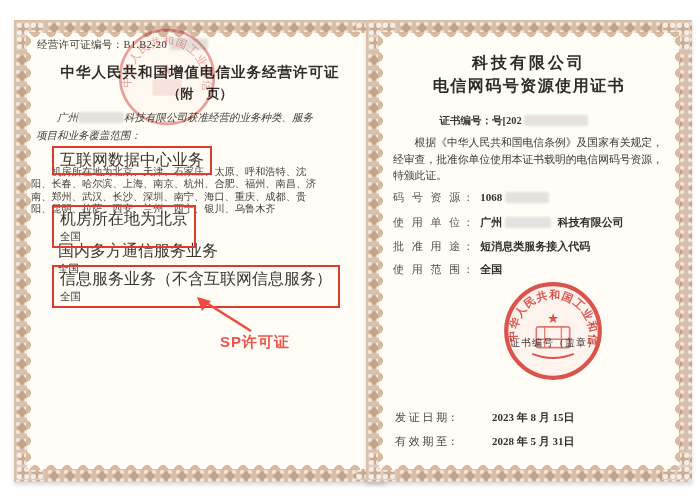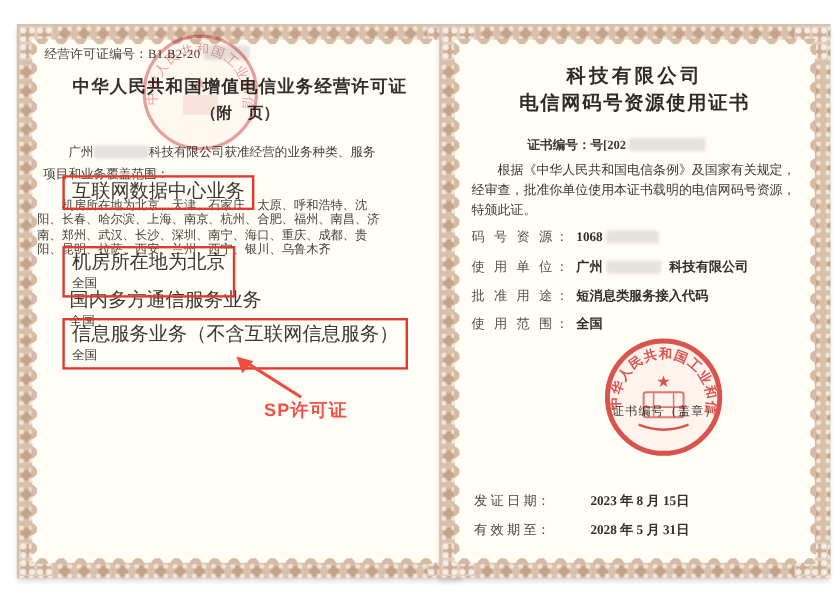--- a/index.html
+++ b/index.html
@@ -39,21 +39,21 @@
   .corner.tl{left:2px;top:2px;}  .corner.tr{right:2px;top:2px;}
   .corner.bl{left:2px;bottom:2px;} .corner.br{right:2px;bottom:2px;}
 
   .abs{position:absolute;}
   .redact{display:inline-block;background:#e4e2df;border-radius:2px;filter:blur(1.3px);vertical-align:-2px;}
 
   
   .lic-no{left:10px;top:5px;font-size:10.5px;letter-spacing:.3px;color:#44403c;}
   .l-title{left:0;right:0;top:30px;text-align:center;font-size:14.5px;font-weight:bold;letter-spacing:1px;color:#332f2c;z-index:1;}
   .l-sub{left:0;right:0;top:52px;text-align:center;font-size:13px;font-weight:bold;color:#332f2c;z-index:1;}
-  .l-intro{left:9px;top:86px;width:282px;font-size:10.5px;line-height:1.72;text-indent:2em;color:#413d39;}
+  .l-intro{left:9px;top:76px;width:282px;font-size:10.5px;line-height:1.72;text-indent:2em;color:#413d39;font-style:italic;}
   .boxed{border:2px solid #e03a2e;display:inline-block;padding:1px 6px 2px 6px;}
   .biz{font-size:16px;font-weight:400;color:#3a3633;line-height:1.35;}
   .scope{font-size:10.5px;color:#3a3633;line-height:1.35;}
   .cities{left:4px;top:133px;width:292px;font-size:10.2px;line-height:1.22;text-indent:2em;color:#45413d;}
   .sp-note{font-size:15px;color:#f0524a;font-family:"Liberation Sans","DejaVu Sans",sans-serif;font-weight:bold;letter-spacing:1px;}
 
   
   .r-title1{left:0;right:0;top:20px;text-align:center;font-size:16px;font-weight:bold;letter-spacing:3px;color:#2f2b28;}
   .r-title2{left:0;right:0;top:43px;text-align:center;font-size:16px;font-weight:bold;letter-spacing:1.5px;color:#2f2b28;}
   .r-certno{left:0;right:30px;top:81px;text-align:center;font-size:10.5px;font-weight:600;color:#3c3834;}

